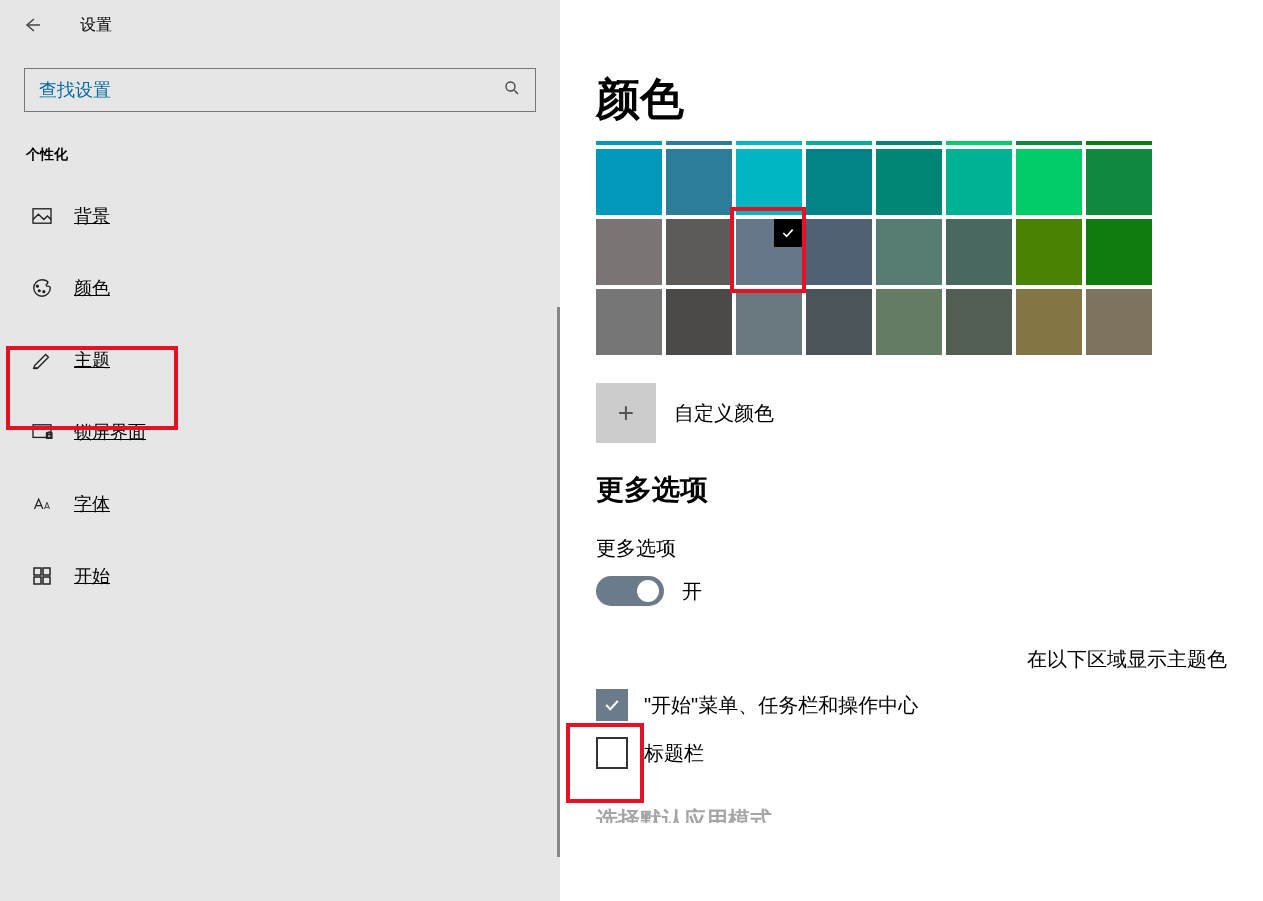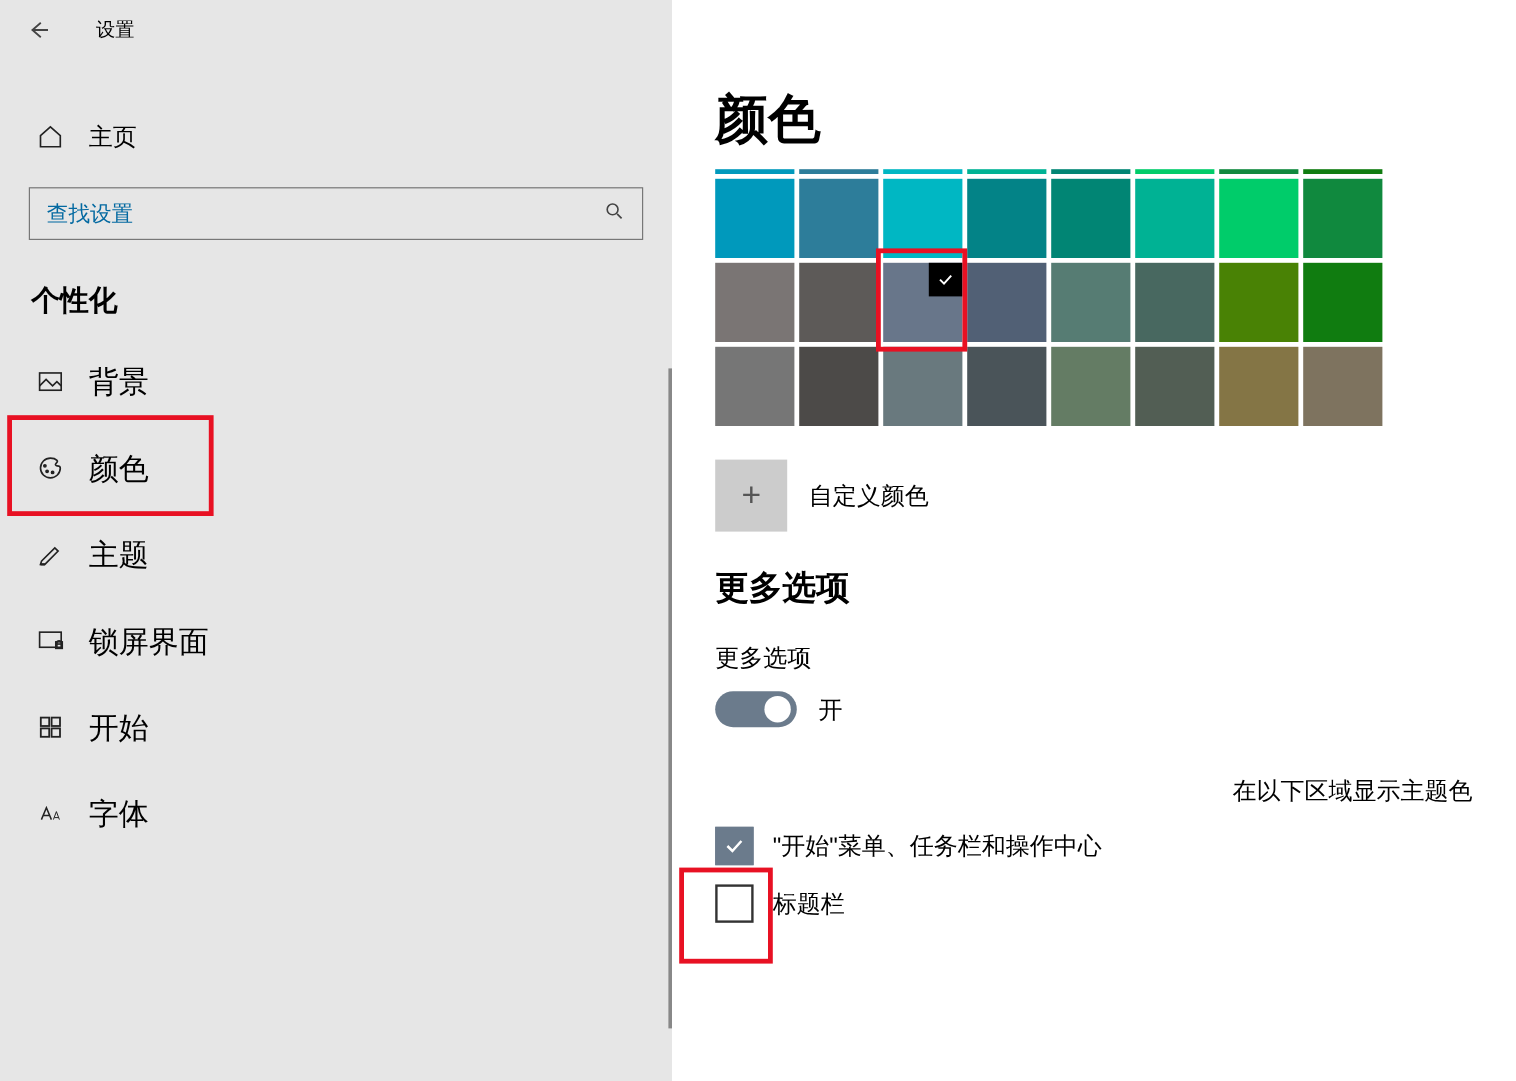--- a/index.html
+++ b/index.html
@@ -65,40 +65,41 @@
       justify-content: space-between;
     }
     .search-placeholder {
       color: #0369a1;
       font-size: 18px;
     }
     .search-icon {
       color: #444;
     }
     .section-title {
-      font-size: 24px;
+      font-size: 14px;
       font-weight: 600;
       margin: 34px 16px 16px 26px;
     }
     .nav-item {
       display: flex;
       align-items: center;
       padding: 0 30px;
       height: 72px;
       cursor: pointer;
     }
     .nav-icon {
       width: 24px;
       margin-right: 20px;
       color: #222;
       display: flex;
       justify-content: center;
     }
     .nav-label {
-      font-size: 25px;
+      font-size: 18px;
+      text-decoration: underline;
     }
     .highlight-red {
       border: 4px solid #e81123;
       position: absolute;
     }
     .scroll-indicator {
       position: absolute;
       right: 0;
       top: 307px;
       width: 3px;
@@ -230,28 +231,20 @@
   <div class="sidebar-header">
     <div class="back-icon">
       <svg width="20" height="20" viewBox="0 0 20 20" fill="none" stroke="currentColor" stroke-width="1.5">
         <path d="M12 4 L5 10 L12 16"></path>
         <path d="M5 10 L18 10"></path>
       </svg>
     </div>
     <div class="settings-title">设置</div>
   </div>
 
-  <div class="home-row">
-    <div class="home-icon">
-      <svg width="22" height="22" viewBox="0 0 24 24" fill="none" stroke="currentColor" stroke-width="1.5">
-        <path d="M3 11 L12 3 L21 11 V21 H3 Z"></path>
-      </svg>
-    </div>
-    <div class="home-label">主页</div>
-  </div>
 
   <div class="search-box">
     <span class="search-placeholder">查找设置</span>
     <span class="search-icon">
       <svg width="18" height="18" viewBox="0 0 24 24" fill="none" stroke="currentColor" stroke-width="1.8">
         <circle cx="10" cy="10" r="6"></circle>
         <path d="M15 15 L20 20"></path>
       </svg>
     </span>
   </div>
@@ -297,38 +290,38 @@
         <rect x="17" y="11" width="6" height="6" fill="#e6e6e6"></rect>
         <path d="M18 13 v-1 a2 2 0 0 1 4 0 v1"></path>
         <rect x="18" y="13" width="4" height="3"></rect>
       </svg>
     </div>
     <div class="nav-label">锁屏界面</div>
   </div>
 
   <div class="nav-item">
     <div class="nav-icon">
+      <svg width="22" height="20" viewBox="0 0 24 24" fill="none" stroke="currentColor" stroke-width="1.5">
+        <path d="M3 18 L8 6 L13 18 M5 14 L11 14"></path>
+        <path d="M15 18 L18 10 L21 18 M16 16 L20 16" stroke-width="1"></path>
+      </svg>
+    </div>
+    <div class="nav-label">字体</div>
+  </div>
+
+  <div class="nav-item">
+    <div class="nav-icon">
       <svg width="20" height="20" viewBox="0 0 20 20" fill="none" stroke="currentColor" stroke-width="1.5">
         <rect x="2" y="2" width="7" height="7"></rect>
         <rect x="11" y="2" width="7" height="7"></rect>
         <rect x="2" y="11" width="7" height="7"></rect>
         <rect x="11" y="11" width="7" height="7"></rect>
       </svg>
     </div>
     <div class="nav-label">开始</div>
-  </div>
-
-  <div class="nav-item">
-    <div class="nav-icon">
-      <svg width="22" height="20" viewBox="0 0 24 24" fill="none" stroke="currentColor" stroke-width="1.5">
-        <path d="M3 18 L8 6 L13 18 M5 14 L11 14"></path>
-        <path d="M15 18 L18 10 L21 18 M16 16 L20 16" stroke-width="1"></path>
-      </svg>
-    </div>
-    <div class="nav-label">字体</div>
   </div>
 
 
   <div class="scroll-indicator"></div>
 
   <div class="highlight-red" style="left:6px; top:346px; width:172px; height:84px;"></div>
 </div>
 
 <div class="main">
   <div class="main-title">颜色</div>
@@ -400,16 +393,17 @@
       </svg>
     </div>
     <div class="checkbox-label">"开始"菜单、任务栏和操作中心</div>
   </div>
 
   <div class="checkbox-row">
     <div class="checkbox"></div>
     <div class="checkbox-label">标题栏</div>
   </div>
 
+  <div class="partial-text" style="opacity:0.35; overflow:hidden; height:18px;">选择默认应用模式</div>
 
   <div class="highlight-red" style="left:170px; top:207px; width:76px; height:86px;"></div>
   <div class="highlight-red" style="left:6px; top:723px; width:78px; height:80px;"></div>
 </div>
 
 </body></html>

